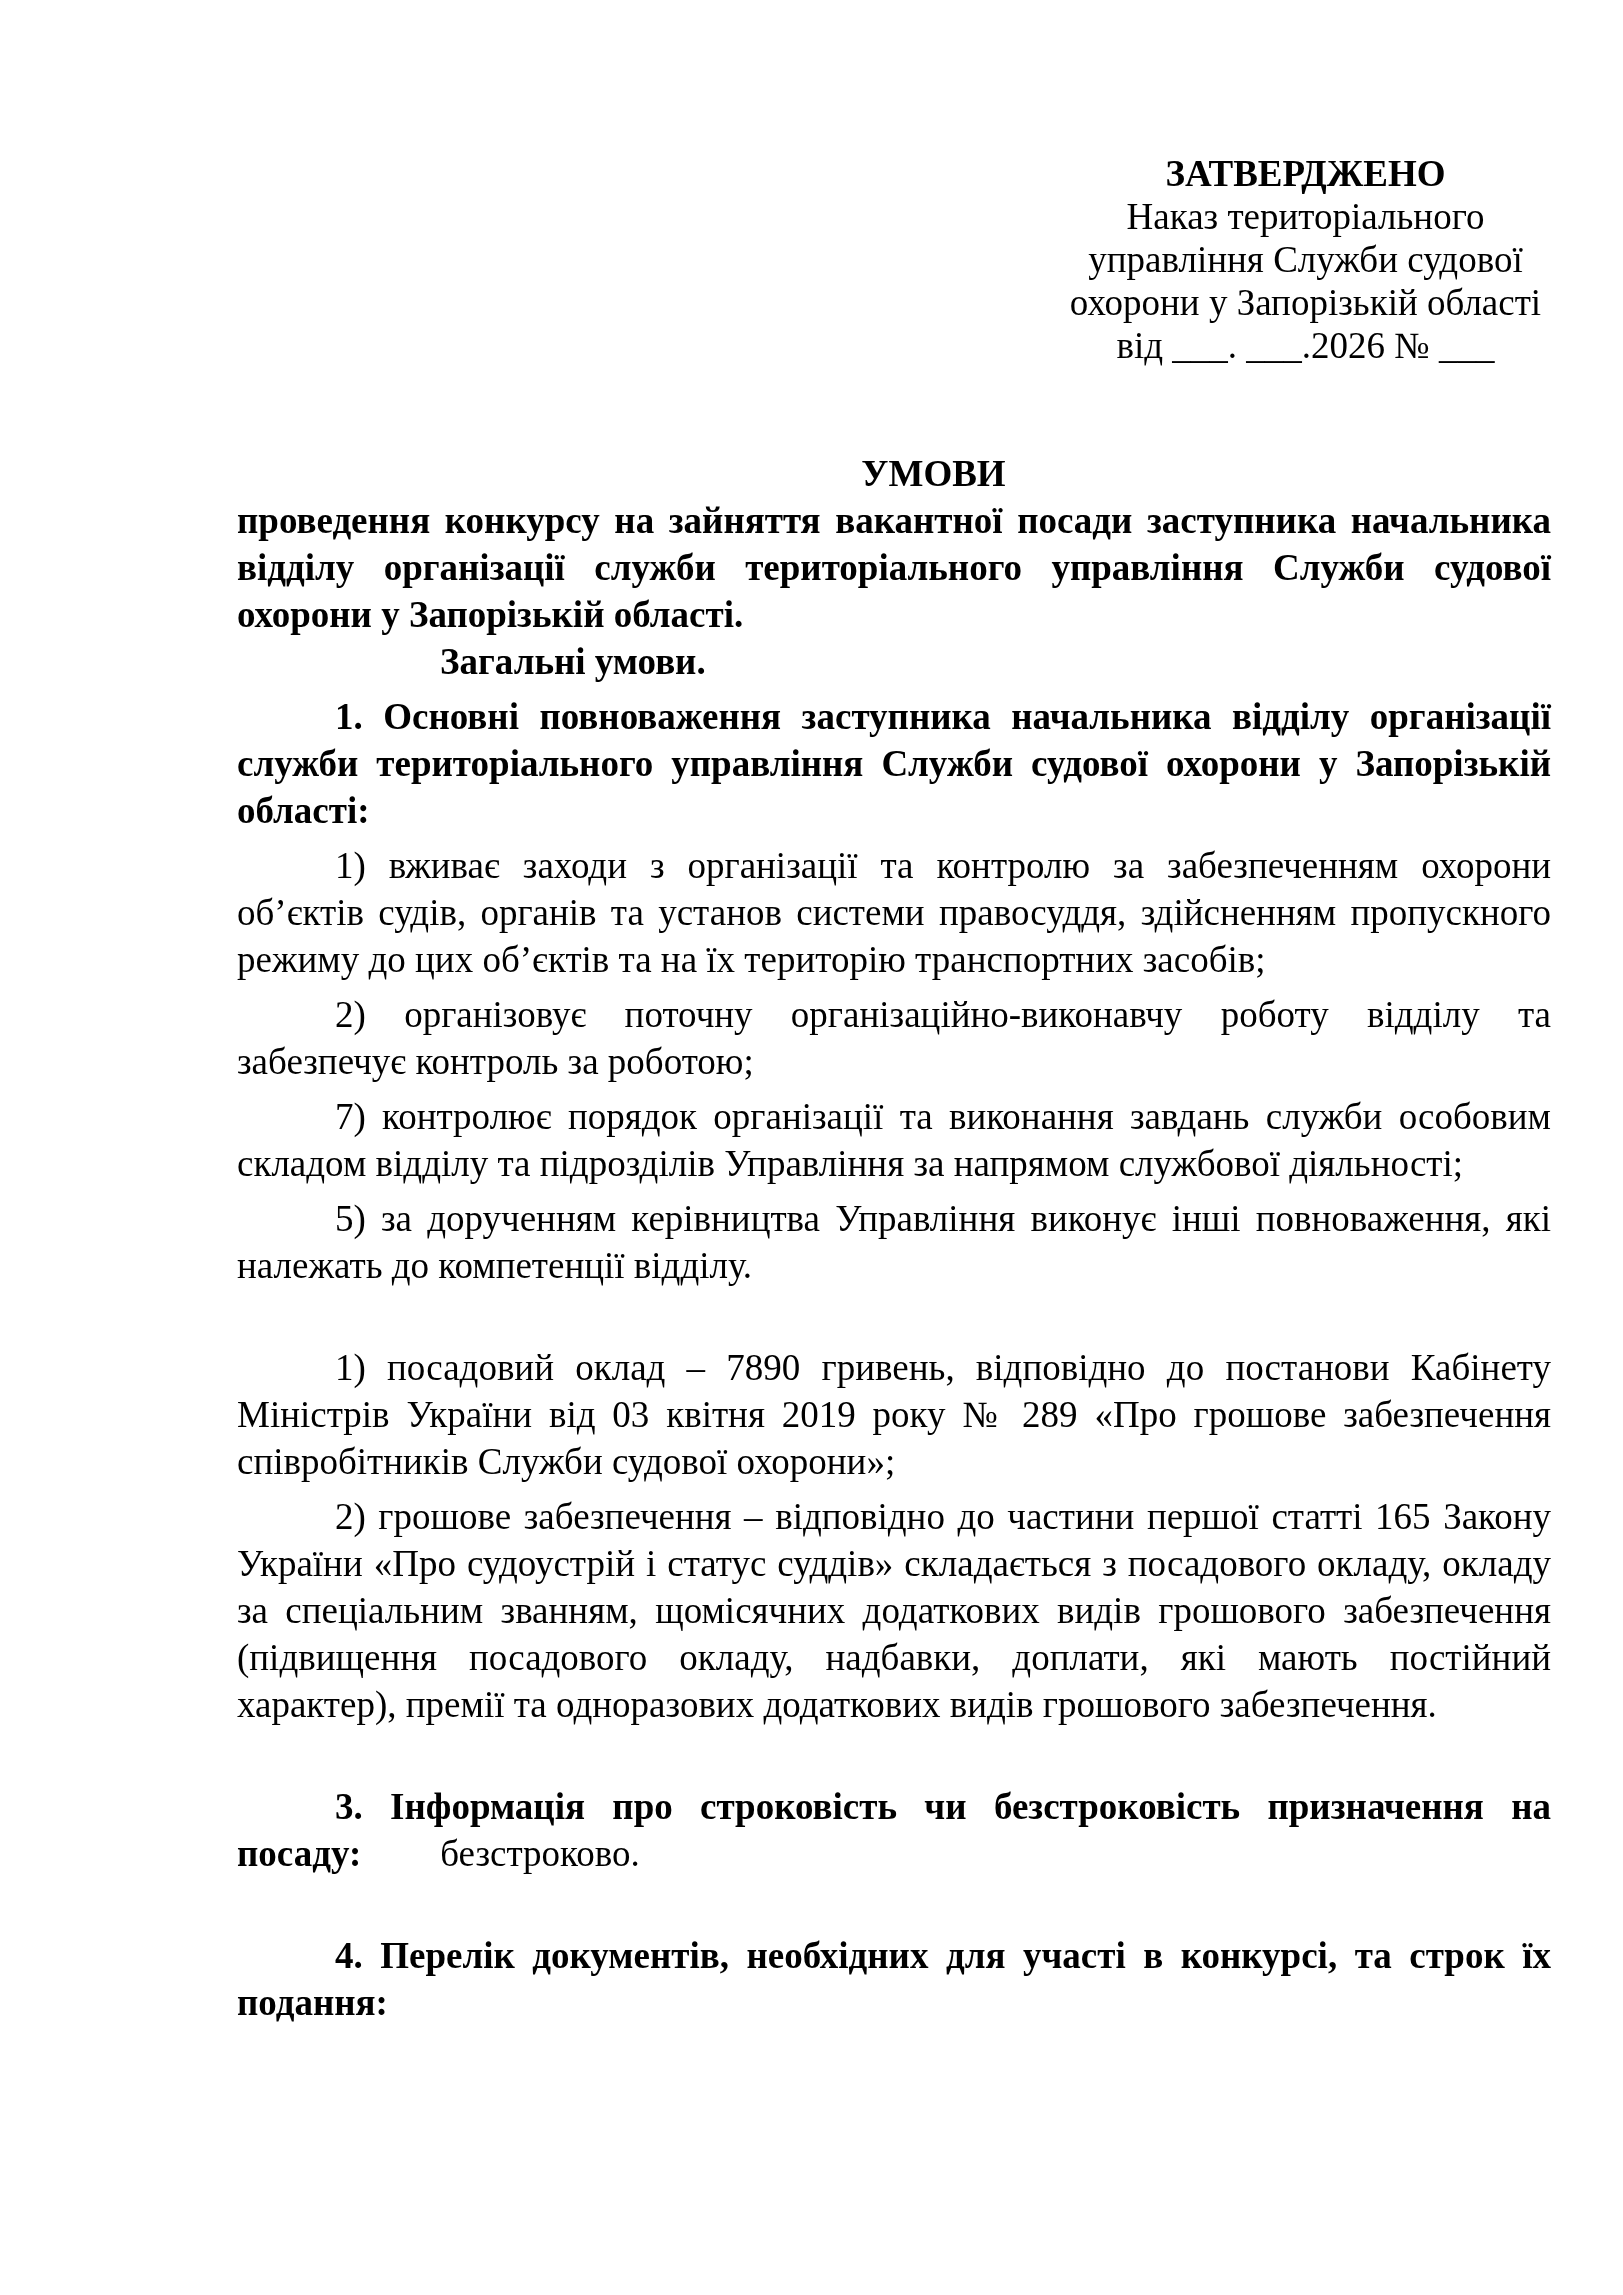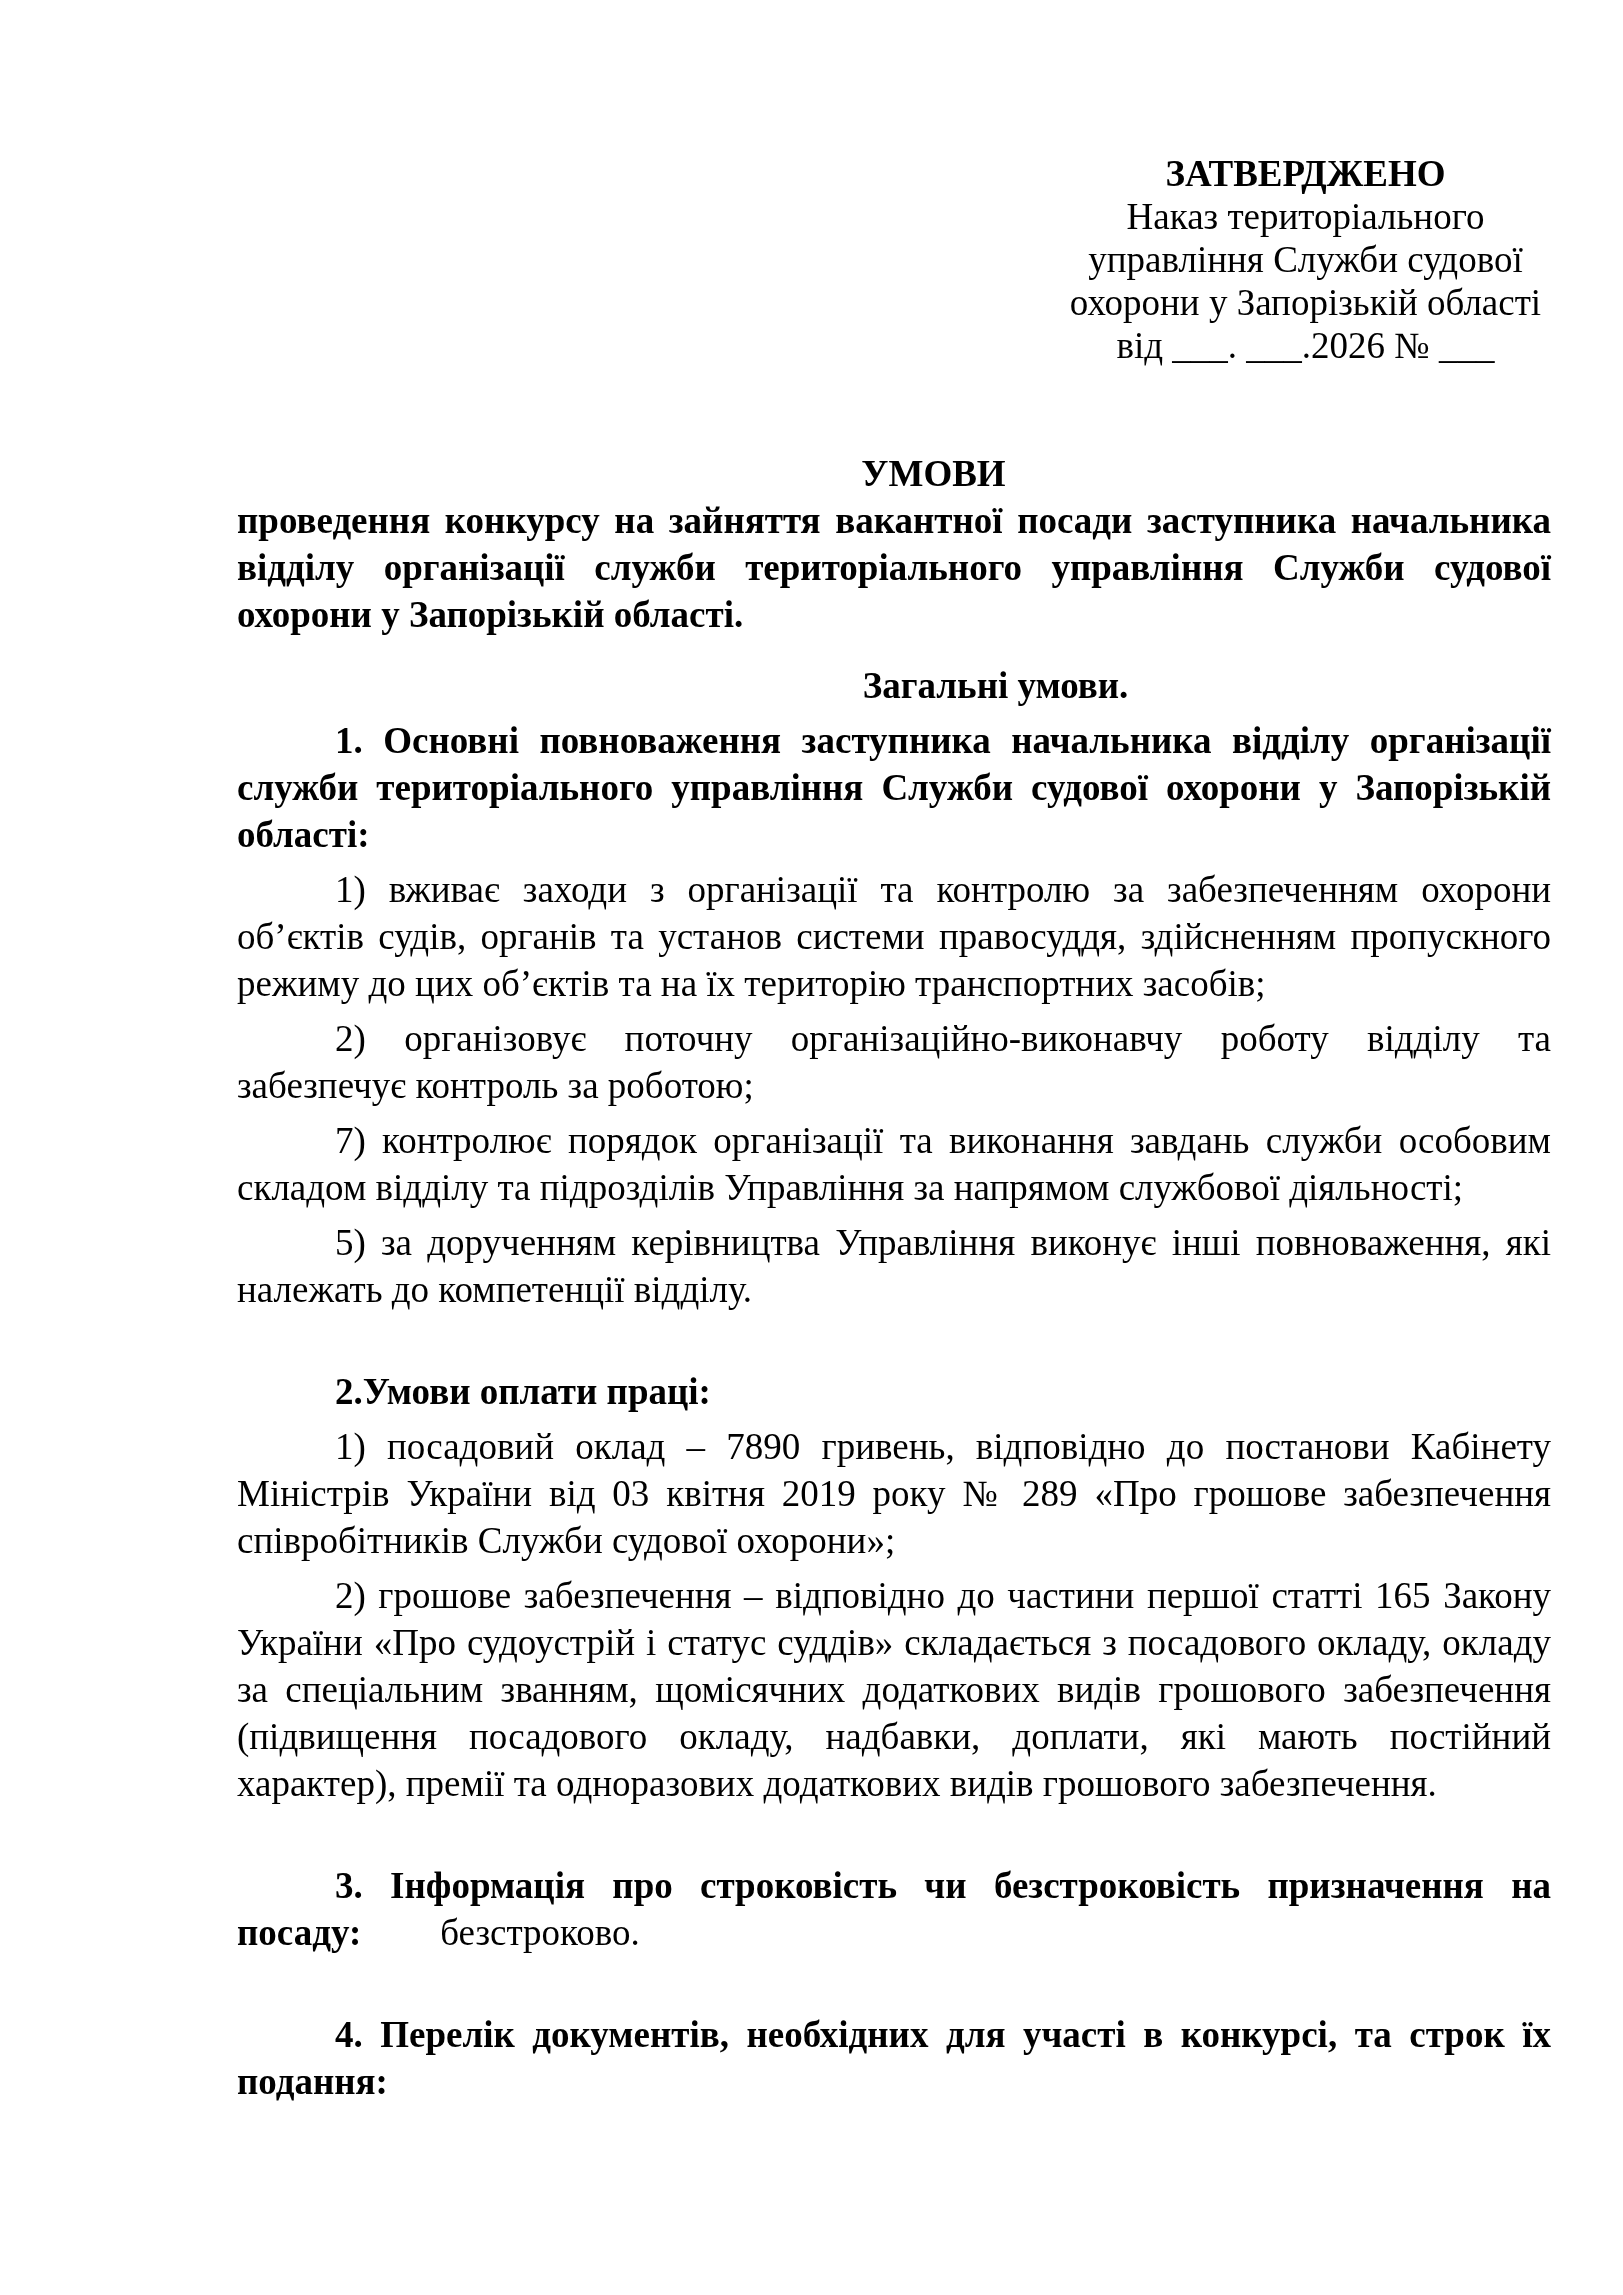--- a/index.html
+++ b/index.html
@@ -34,21 +34,21 @@
     .center-title {
       text-align: center;
       font-weight: bold;
       padding-left: 79px;
     }
     .bold { font-weight: bold; }
     .justify { text-align: justify; text-align-last: left; }
     .indent { text-indent: 98px; margin-top: 8px; }
     p { margin: 0; }
     .gap { height: 47px; }
-    .center-sub { text-align: center; font-weight: bold; padding-left: 203px; margin-top: 24px; }
+    .center-sub { text-align: left; font-weight: bold; padding-left: 203px; }
     .tab { display: inline-block; width: 79px; }
   </style>
 </head>
 <body>
 
 <div class="approval">
   <div class="head">ЗАТВЕРДЖЕНО</div>
   <div>Наказ територіального</div>
   <div>управління Служби судової</div>
   <div>охорони у Запорізькій області</div>
@@ -64,21 +64,20 @@
     <p class="bold justify indent">1. Основні повноваження заступника начальника відділу організації служби територіального управління Служби судової охорони у Запорізькій області:</p>
     <p class="justify indent">1) вживає заходи з організації та контролю за забезпеченням охорони об’єктів судів, органів та установ системи правосуддя, здійсненням пропускного режиму до цих об’єктів та на їх територію транспортних засобів;</p>
     <p class="justify indent">2) організовує поточну організаційно-виконавчу роботу відділу та забезпечує контроль за роботою;</p>
     <p class="justify indent">7) контролює порядок організації та виконання завдань служби особовим складом відділу та підрозділів Управління за напрямом службової діяльності;</p>
     <p class="justify indent">5) за дорученням керівництва Управління виконує інші повноваження, які належать до компетенції відділу.</p>
   </section>
 
   <div class="gap"></div>
 
   <section>
-    <p class="bold indent">2.Умови оплати праці:</p>
     <p class="justify indent">1) посадовий оклад – 7890 гривень, відповідно до постанови Кабінету Міністрів України від 03 квітня 2019 року № 289 «Про грошове забезпечення співробітників Служби судової охорони»;</p>
     <p class="justify indent">2) грошове забезпечення – відповідно до частини першої статті 165 Закону України «Про судоустрій і статус суддів» складається з посадового окладу, окладу за спеціальним званням, щомісячних додаткових видів грошового забезпечення (підвищення посадового окладу, надбавки, доплати, які мають постійний характер), премії та одноразових додаткових видів грошового забезпечення.</p>
   </section>
 
   <div class="gap"></div>
 
   <section>
     <p class="justify indent"><span class="bold">3. Інформація про строковість чи безстроковість призначення на посаду:</span><span class="tab"></span><span>безстроково.</span></p>
   </section>
 

